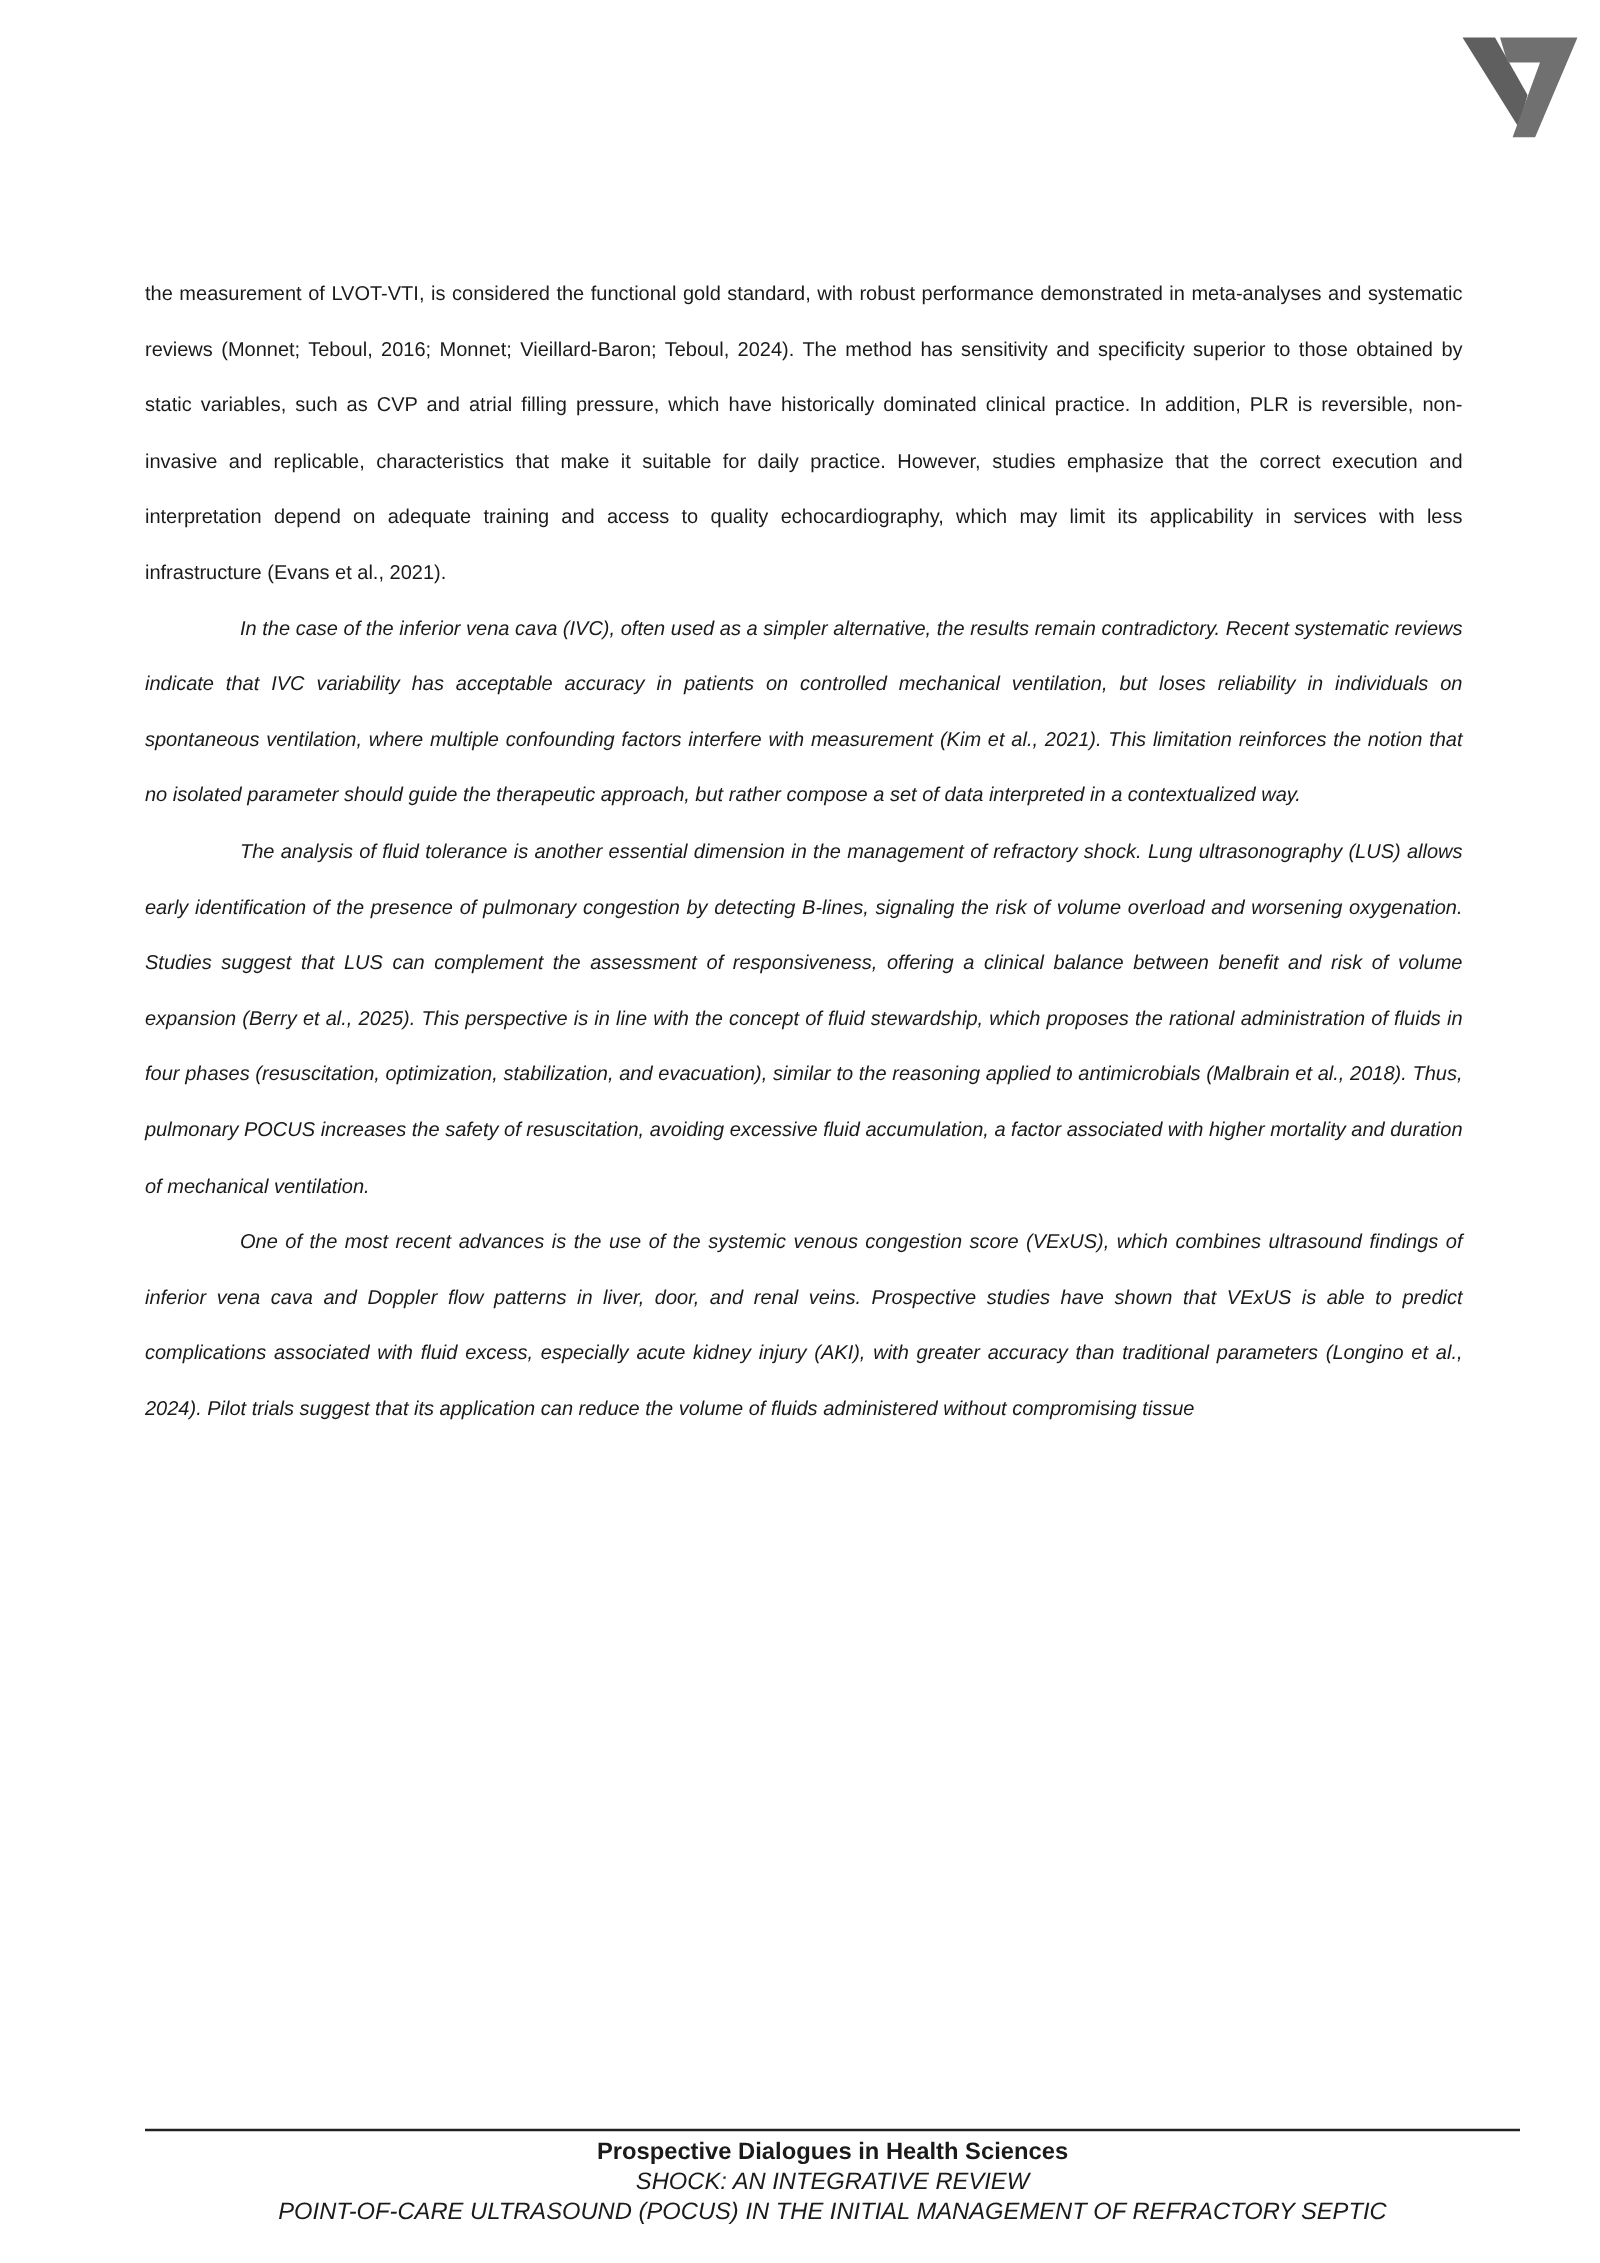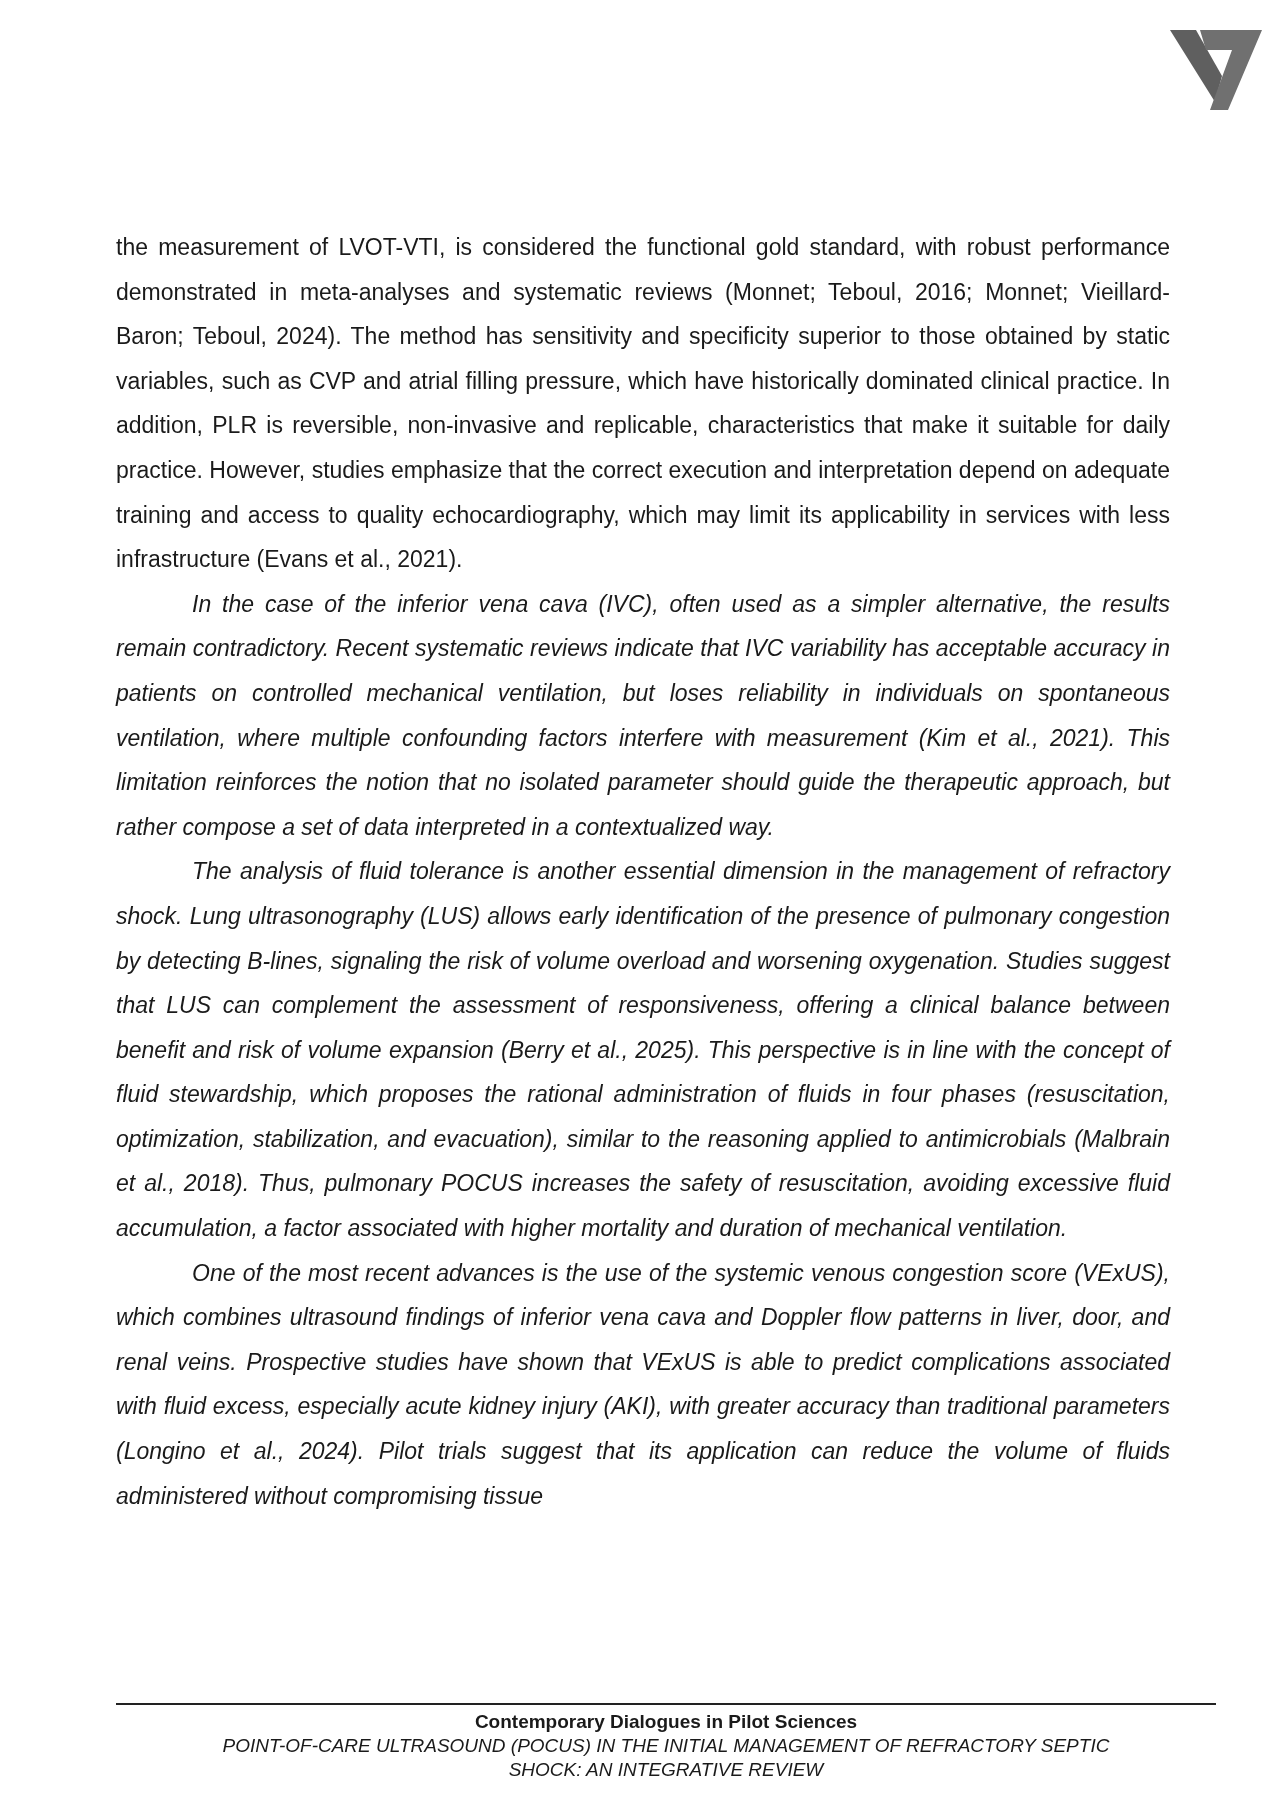--- a/index.html
+++ b/index.html
@@ -1,20 +1,20 @@
 <!DOCTYPE html>
 <html><head>
 <meta charset="utf-8">
 <style>
   html, body { margin: 0; padding: 0; background: #ffffff; }
   body { width: 1280px; height: 1810px; position: relative; overflow: hidden;
          font-family: "Liberation Sans", sans-serif; color: #1a1a1a; }
   .logo { position: absolute; left: 1170px; top: 26px; width: 92px; height: 84px; }
-  .body-text { position: absolute; left: 116px; top: 225px; width: 1054px;
-               font-size: 23px; line-height: 44.6px; text-align: justify; }
+  .body-text { position: absolute; left: 116px; top: 214px; width: 1054px;
+               font-size: 16px; line-height: 44.6px; text-align: justify; }
   .body-text p { margin: 0; }
   .body-text p.indent { text-indent: 76px; font-style: italic; }
   .footer-rule { position: absolute; left: 116px; top: 1703px; width: 1100px; height: 2px; background: #222; }
   .footer { position: absolute; left: 116px; top: 1710px; width: 1100px; text-align: center; font-size: 19px; line-height: 24px; }
   .footer .journal { font-weight: bold; }
   .footer .title { font-style: italic; padding: 0 30px; }
 </style>
 </head>
 <body>
 
@@ -27,16 +27,16 @@
 
 <div class="body-text">
   <p>the measurement of LVOT-VTI, is considered the functional gold standard, with robust performance demonstrated in meta-analyses and systematic reviews (Monnet; Teboul, 2016; Monnet; Vieillard-Baron; Teboul, 2024). The method has sensitivity and specificity superior to those obtained by static variables, such as CVP and atrial filling pressure, which have historically dominated clinical practice. In addition, PLR is reversible, non-invasive and replicable, characteristics that make it suitable for daily practice. However, studies emphasize that the correct execution and interpretation depend on adequate training and access to quality echocardiography, which may limit its applicability in services with less infrastructure (Evans et al., 2021).</p>
   <p class="indent">In the case of  the inferior vena cava (IVC), often used as a simpler alternative, the results remain contradictory. Recent systematic reviews indicate that IVC variability has acceptable accuracy in patients on controlled mechanical ventilation, but loses reliability in individuals on spontaneous ventilation, where multiple confounding factors interfere with measurement (Kim et al., 2021). This limitation reinforces the notion that no isolated parameter should guide the therapeutic approach, but rather compose a set of data interpreted in a contextualized way.</p>
   <p class="indent">The analysis of fluid tolerance is another essential dimension in the management of refractory shock. Lung ultrasonography (LUS) allows early identification of the presence of pulmonary congestion by detecting B-lines, signaling the risk of volume overload and worsening oxygenation. Studies suggest that LUS can complement the assessment of responsiveness, offering a clinical balance between benefit and risk of volume expansion (Berry et al., 2025). This perspective is in line with the concept of fluid stewardship, which proposes the rational administration of fluids in four phases (resuscitation, optimization, stabilization, and evacuation), similar to the reasoning applied to antimicrobials (Malbrain et al., 2018). Thus, pulmonary POCUS increases the safety of resuscitation, avoiding excessive fluid accumulation, a factor associated with higher mortality and duration of mechanical ventilation.</p>
   <p class="indent">One of the most recent advances is the use of the systemic venous congestion score (VExUS), which combines ultrasound findings of inferior vena cava and Doppler flow patterns in liver, door, and renal veins. Prospective studies have shown that VExUS is able to predict complications associated with fluid excess, especially acute kidney injury (AKI), with greater accuracy than traditional parameters (Longino et al., 2024). Pilot trials suggest that its application can reduce the volume of fluids administered without compromising tissue</p>
 </div>
 
 <div class="footer-rule"></div>
 <div class="footer">
-  <div class="journal">Contemporary Dialogues in Pilot Sciences</div>
+  <div class="journal">Prospective Dialogues in Health Sciences</div>
+  <div class="title">SHOCK: AN INTEGRATIVE REVIEW</div>
   <div class="title">POINT-OF-CARE ULTRASOUND (POCUS) IN THE INITIAL MANAGEMENT OF REFRACTORY SEPTIC</div>
-  <div class="title">SHOCK: AN INTEGRATIVE REVIEW</div>
 </div>
 
 </body></html>

